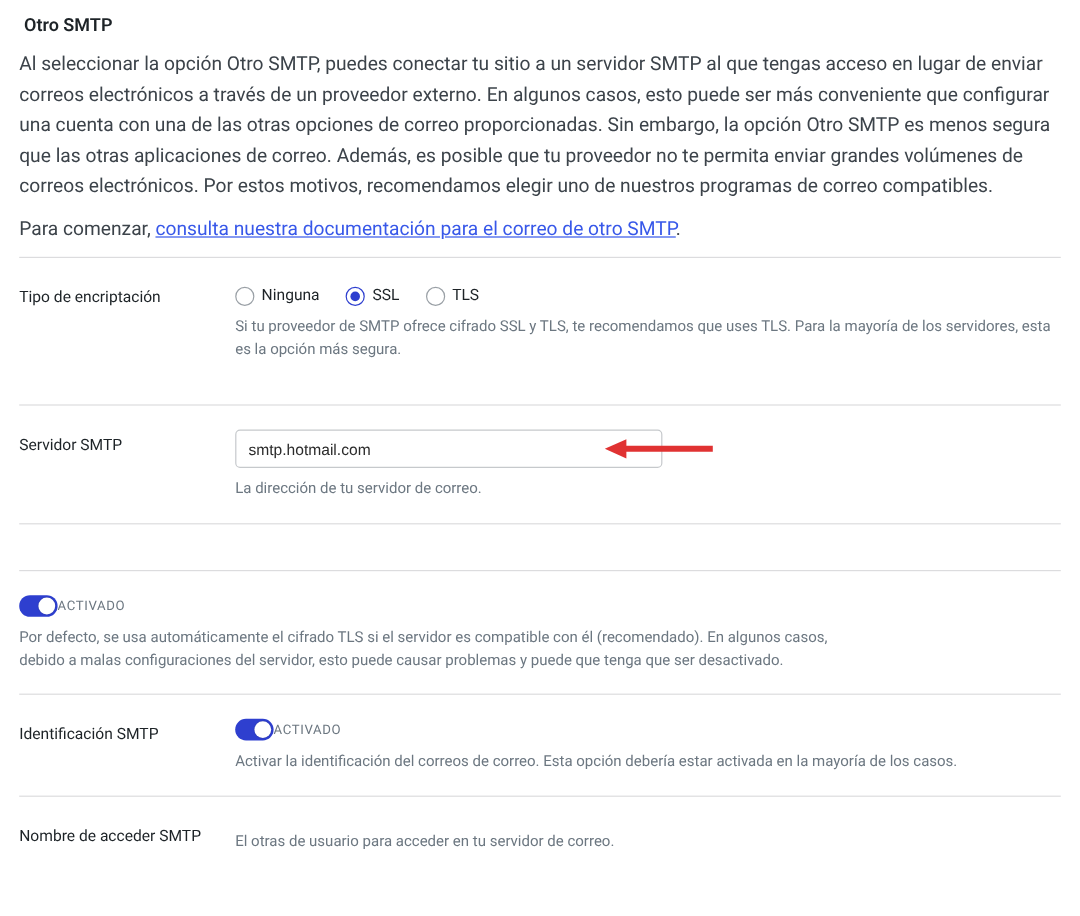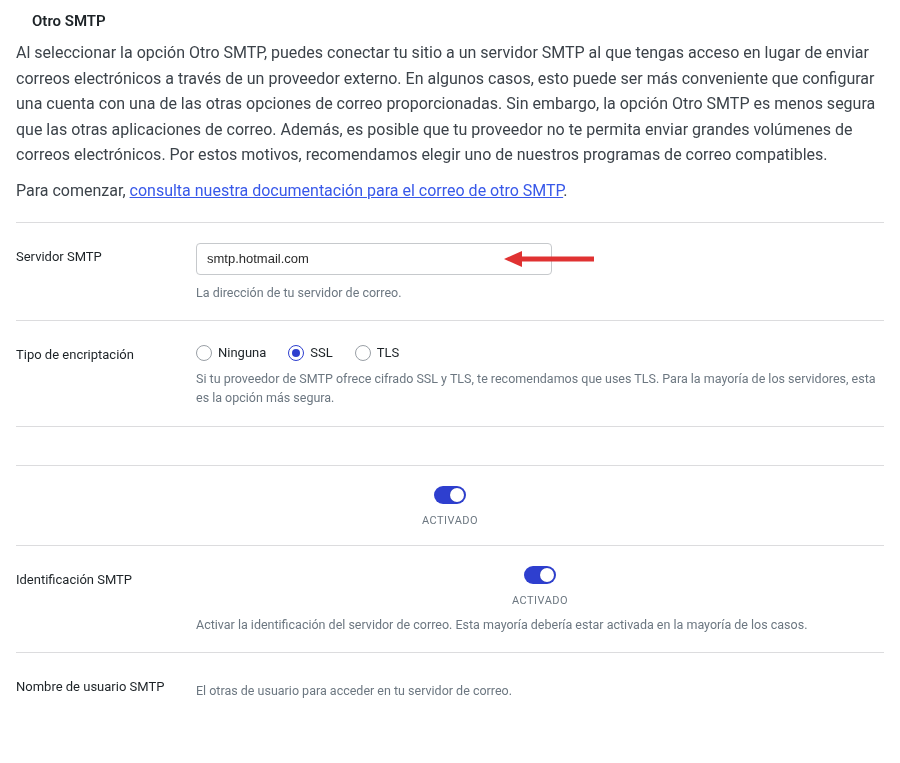--- a/index.html
+++ b/index.html
@@ -8,21 +8,21 @@
     --text-dark:#1d2327;
     --blue:#2e3fcf;
     --blue-link:#3858e9;
     --border:#dcdcde;
     --toggle-bg:#2e3fcf;
     --badge-red:#d33;
     --arrow:#e03232;
   }
   html,body{margin:0;padding:0;background:#fff;font-family:-apple-system,BlinkMacSystemFont,"Segoe UI",Roboto,Helvetica,Arial,sans-serif;color:var(--text);}
   .page{width:900px;min-height:763px;padding:12px 16px 24px 16px;box-sizing:border-box;}
-  h3.section-title{font-size:15px;font-weight:600;margin:0 0 10px 16px;color:var(--text-dark);}
+  h3.section-title{font-size:15px;font-weight:600;margin:0 0 10px 4px;color:var(--text-dark);}
   p.intro{font-size:16px;line-height:1.6;margin:0 0 10px 0;color:var(--text);}
   a.doc-link{color:var(--blue-link);margin-top:12px;}
   .row{display:flex;align-items:flex-start;border-top:1px solid var(--border);padding:20px 0 18px 0;}
   .row.first{border-top:1px solid var(--border);margin-top:18px;}
   .row-label{width:180px;flex:none;font-size:13px;color:var(--text-dark);padding-top:6px;}
   .row-body{flex:1;min-width:0;}
   .help{font-size:12.5px;color:var(--text-light);margin-top:8px;line-height:1.55;max-width:680px;}
   .text-input{
     width:356px;height:32px;box-sizing:border-box;
     border:1px solid #c6c9cc;border-radius:4px;
@@ -43,21 +43,21 @@
   .shield-badge svg{display:block;}
   .radio-row{display:flex;gap:22px;align-items:center;padding-top:4px;}
   .radio-item{display:flex;align-items:center;gap:6px;font-size:13px;color:var(--text-dark);cursor:pointer;}
   .radio-outer{
     width:16px;height:16px;border-radius:50%;border:1.5px solid #9aa0a6;box-sizing:border-box;
     display:flex;align-items:center;justify-content:center;background:#fff;
   }
   .radio-item.checked .radio-outer{border-color:var(--blue);}
   .radio-inner{width:8px;height:8px;border-radius:50%;background:var(--blue);display:none;}
   .radio-item.checked .radio-inner{display:block;}
-  .toggle-row{display:flex;align-items:center;gap:10px;flex-direction:column;}
+  .toggle-row{display:flex;align-items:center;}
   .toggle{
     width:32px;height:18px;background:var(--toggle-bg);border-radius:10px;position:relative;cursor:pointer;
   }
   .toggle .knob{
     width:14px;height:14px;background:#fff;border-radius:50%;position:absolute;top:2px;right:2px;
     box-shadow:0 0 1px rgba(0,0,0,.3);
   }
   .toggle-label{font-size:11px;letter-spacing:.5px;color:var(--text-light);}
   .arrow-annot{position:absolute;left:308px;top:50%;transform:translateY(-50%);pointer-events:none;}
   .arrow-annot svg{display:block;}
@@ -68,36 +68,20 @@
 <div class="page">
 
   <h3 class="section-title">Otro SMTP</h3>
 
   <p class="intro">Al seleccionar la opción Otro SMTP, puedes conectar tu sitio a un servidor SMTP al que tengas acceso en lugar de enviar correos electrónicos a través de un proveedor externo. En algunos casos, esto puede ser más conveniente que configurar una cuenta con una de las otras opciones de correo proporcionadas. Sin embargo, la opción Otro SMTP es menos segura que las otras aplicaciones de correo. Además, es posible que tu proveedor no te permita enviar grandes volúmenes de correos electrónicos. Por estos motivos, recomendamos elegir uno de nuestros programas de correo compatibles.</p>
 
   <p class="intro">
     <span>Para comenzar, </span><a href="#" class="doc-link">consulta nuestra documentación para el correo de otro SMTP</a><span>.</span>
   </p>
 
-  <div class="row first">
-    <div class="row-label">Servidor SMTP</div>
-    <div class="row-body">
-      <div class="input-wrap">
-        <input class="text-input" type="text" value="smtp.hotmail.com" style="">
-        <div class="arrow-annot">
-          <svg width="92" height="20" viewBox="0 0 92 20">
-            <line x1="90" y1="10" x2="14" y2="10" stroke="#e03232" stroke-width="5"></line>
-            <polygon points="0,10 18,2 18,18" fill="#e03232"></polygon>
-          </svg>
-        </div>
-      </div>
-      <div class="help">La dirección de tu servidor de correo.</div>
-    </div>
-  </div>
-
   <div class="row">
     <div class="row-label">Tipo de encriptación</div>
     <div class="row-body">
       <div class="radio-row">
         <div class="radio-item">
           <span class="radio-outer"></span>
           <span>Ninguna</span>
         </div>
         <div class="radio-item checked">
           <span class="radio-outer">
@@ -107,49 +91,66 @@
         </div>
         <div class="radio-item">
           <span class="radio-outer"></span>
           <span>TLS</span>
         </div>
       </div>
       <div class="help">Si tu proveedor de SMTP ofrece cifrado SSL y TLS, te recomendamos que uses TLS. Para la mayoría de los servidores, esta es la opción más segura.</div>
     </div>
   </div>
 
+  <div class="row first">
+    <div class="row-label">Servidor SMTP</div>
+    <div class="row-body">
+      <div class="input-wrap">
+        <input class="text-input" type="text" value="smtp.hotmail.com" style="">
+        <div class="arrow-annot">
+          <svg width="92" height="20" viewBox="0 0 92 20">
+            <line x1="90" y1="10" x2="14" y2="10" stroke="#e03232" stroke-width="5"></line>
+            <polygon points="0,10 18,2 18,18" fill="#e03232"></polygon>
+          </svg>
+        </div>
+      </div>
+      <div class="help">La dirección de tu servidor de correo.</div>
+    </div>
+  </div>
+
   <div class="row">
     <div class="row-body">
     </div>
   </div>
 
   <div class="row">
     <div class="row-body">
       <div class="toggle-row">
         <div class="toggle">
             <div class="knob"></div>
           </div>
         <span class="toggle-label">ACTIVADO</span>
       </div>
+      <div class="help">Por defecto, se usa automáticamente el cifrado TLS si el servidor es compatible con él (recomendado). En algunos casos, debido a malas configuraciones del servidor, esto puede causar problemas y puede que tenga que ser desactivado.</div>
     </div>
   </div>
 
   <div class="row">
     <div class="row-label">Identificación SMTP</div>
     <div class="row-body">
       <div class="toggle-row">
         <div class="toggle">
             <div class="knob"></div>
           </div>
         <span class="toggle-label">ACTIVADO</span>
       </div>
-      <div class="help">Activar la identificación del servidor de correo. Esta mayoría debería estar activada en la mayoría de los casos.</div>
+      <div class="help">Activar la identificación del correos de correo. Esta opción debería estar activada en la mayoría de los casos.</div>
     </div>
   </div>
 
   <div class="row">
-    <div class="row-label">Nombre de usuario SMTP</div>
+    <div class="row-label">Nombre de acceder SMTP</div>
     <div class="row-body">
       <div class="help">El otras de usuario para acceder en tu servidor de correo.</div>
     </div>
   </div>
 
 </div>
 
 </body></html>

